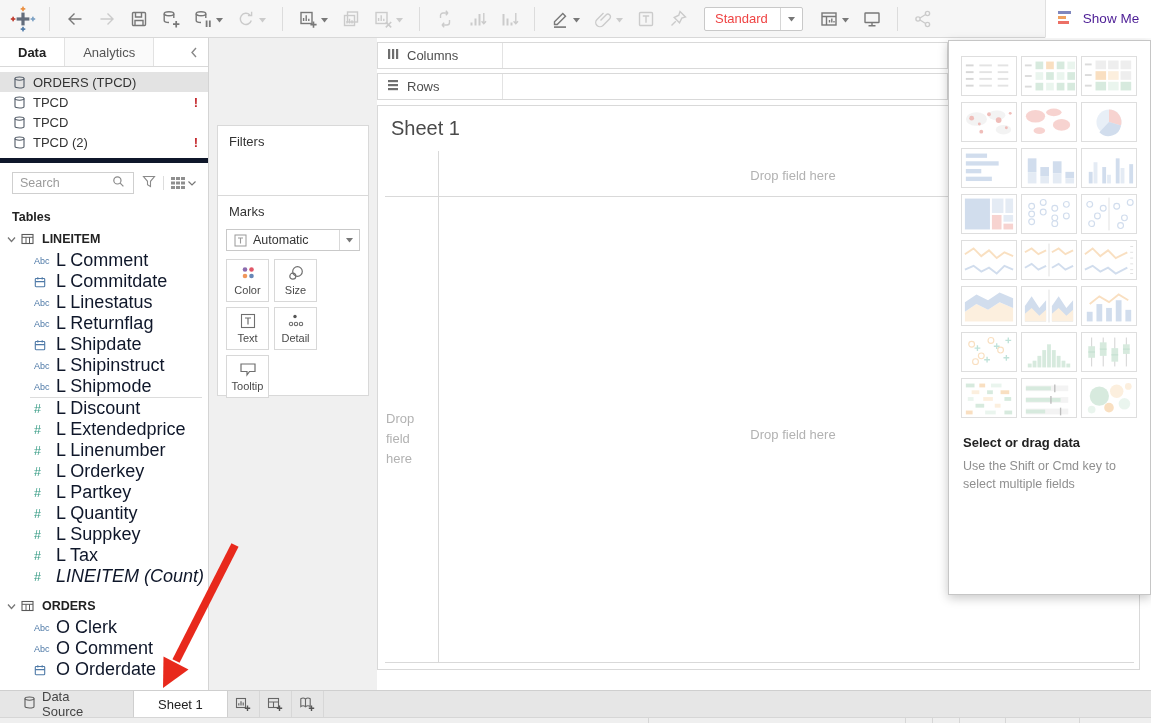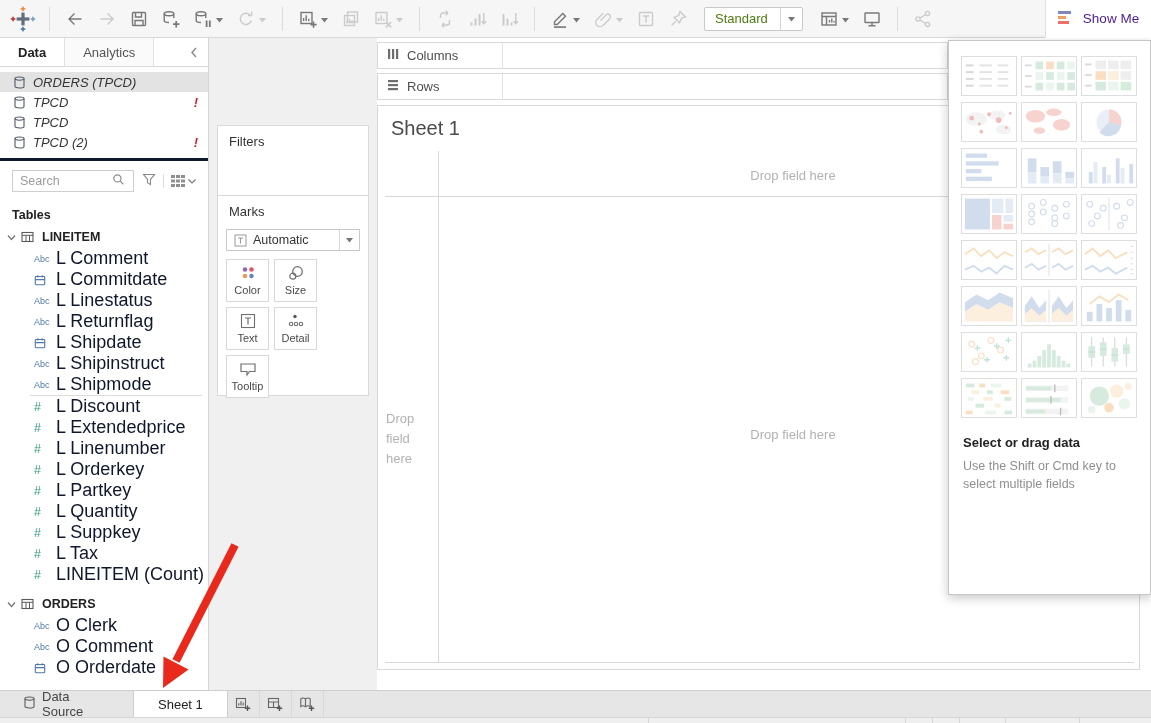--- a/index.html
+++ b/index.html
@@ -17,55 +17,55 @@
   }
   .tb-sep { width:1px; height:24px; background:#dcdcdc; margin:0 9px; }
   .tb-btn { display:flex; align-items:center; justify-content:center; height:30px; padding:0 6px; color:#787878; }
   .tb-btn.disabled { color:#cbcbcb; }
   .tb-caret { margin-left:2px; }
   .logo { margin:0 4px 0 2px; display:flex; }
   .standard-box {
     display:flex; align-items:center; height:24px; margin:0 10px;
     border:1px solid #c9c9c9; background:#fff; border-radius:2px;
   }
-  .standard-box .lbl { padding:0 12px 0 10px; font-size:13px; color:#4d7c0f; }
+  .standard-box .lbl { padding:0 12px 0 10px; font-size:13px; color:#ef4444; }
   .standard-box .dd { width:22px; height:100%; border-left:1px solid #d6d6d6; display:flex; align-items:center; justify-content:center; color:#777; }
   .showme-btn {
     position:absolute; right:0; top:0; height:38px; width:106px;
     background:#fff; border-left:1px solid #e0e0e0; border-bottom:1px solid #fff;
     display:flex; align-items:center; justify-content:center; gap:8px;
     font-size:13.5px; color:#4c1d95; z-index:12;
   }
   
   .left-pane {
     position:absolute; left:0; top:38px; width:209px; height:652px;
     background:#fff; border-right:1px solid #d4d4d4; overflow:hidden;
   }
   .pane-tabs { display:flex; height:29px; border-bottom:1px solid #d9d9d9; align-items:stretch; }
   .pane-tab { display:flex; align-items:center; padding:0 18px; font-size:13px; cursor:default; }
   .pane-tab.active { font-weight:bold; color:#222; background:#fff; border-right:1px solid #e2e2e2; }
   .pane-tab.inactive { color:#555; background:#fafafa; border-right:1px solid #e2e2e2; }
   .pane-collapse { margin-left:auto; display:flex; align-items:center; padding:0 10px; color:#888; }
-  .ds-list { padding:5px 0 6px 0; border-bottom:3px solid #0f172a;font-style:italic; }
+  .ds-list { padding:5px 0 6px 0; border-bottom:5px solid #0f172a; }
   .ds-row { display:flex; align-items:center; height:20px; padding:0 10px 0 14px; }
   .ds-row.selected { background:#e3e3e3; }
   .ds-row .nm { margin-left:8px; font-size:13px; color:#333; white-space:nowrap; }
   .ds-row .err { margin-left:auto; color:#c4292e; font-weight:bold; font-size:13px; }
   .search-row { display:flex; align-items:center; padding:9px 8px 8px 12px; }
   .search-box { display:flex; align-items:center; width:122px; height:22px; border:1px solid #cfcfcf; background:#fff; padding:0 4px 0 7px; }
   .search-box input { border:none; outline:none; width:92px; font-size:12.5px; font-family:"Liberation Sans",sans-serif; color:#333; background:transparent; }
   .search-box input::placeholder { color:#9b9b9b; }
   .search-tools { display:flex; align-items:center; gap:7px; margin-left:8px; color:#8a8a8a; }
   .tables-label { padding:8px 0 4px 12px; font-size:12.5px; font-weight:bold; color:#222; }
   .grp-row { display:flex; align-items:center; height:22px; padding-left:7px; }
   .grp-row .nm { margin-left:8px; font-weight:bold; font-size:12.5px; color:#222; }
   .field-row { display:flex; align-items:center; height:21px; padding-left:34px; }
   .field-row .fic { width:22px; display:flex; justify-content:flex-start; align-items:center; flex:none; }
   .field-row .nm { font-size:18px; color:#0f172a; white-space:nowrap; }
-  .field-row .nm.it { }
+  .field-row .nm.it { font-style:italic; }
   .abc { color:#4e79a7; font-size:9px; letter-spacing:0; }
   .hash { color:#359b84; font-size:12.5px; }
   .fld-divider { height:1px; background:#dcdcdc; margin:0 6px 0 30px; }
   .grp-gap { height:8px; }
   
   .cards-col { position:absolute; left:209px; top:38px; width:168px; height:652px; background:#f0f0f0; }
   .card { position:absolute; left:8px; width:152px; background:#fff; border:1px solid #d9d9d9; }
   .card .card-title { padding:8px 0 0 11px; font-size:13px; color:#333; }
   .marks-dd { display:flex; align-items:center; height:22px; margin:10px 8px 0 8px; border:1px solid #c9c9c9; background:#fff; }
   .marks-dd .mi { margin:0 6px 0 7px; display:flex; color:#8a8a8a; }

